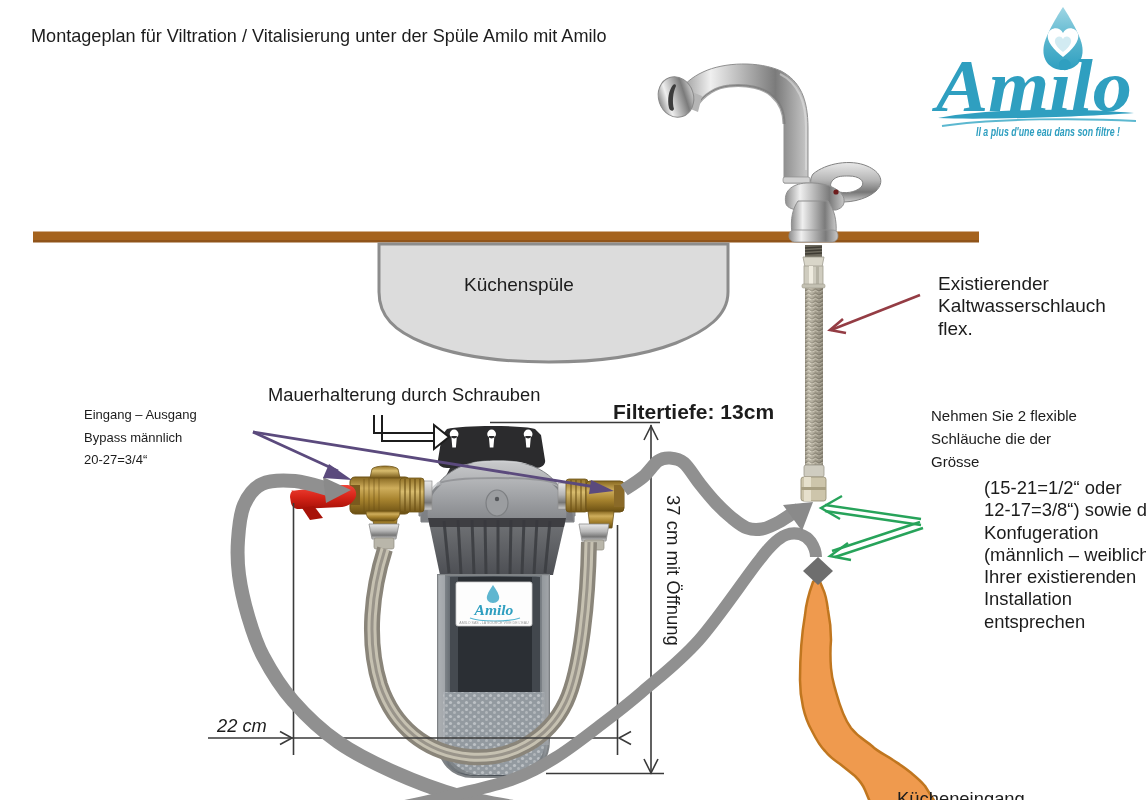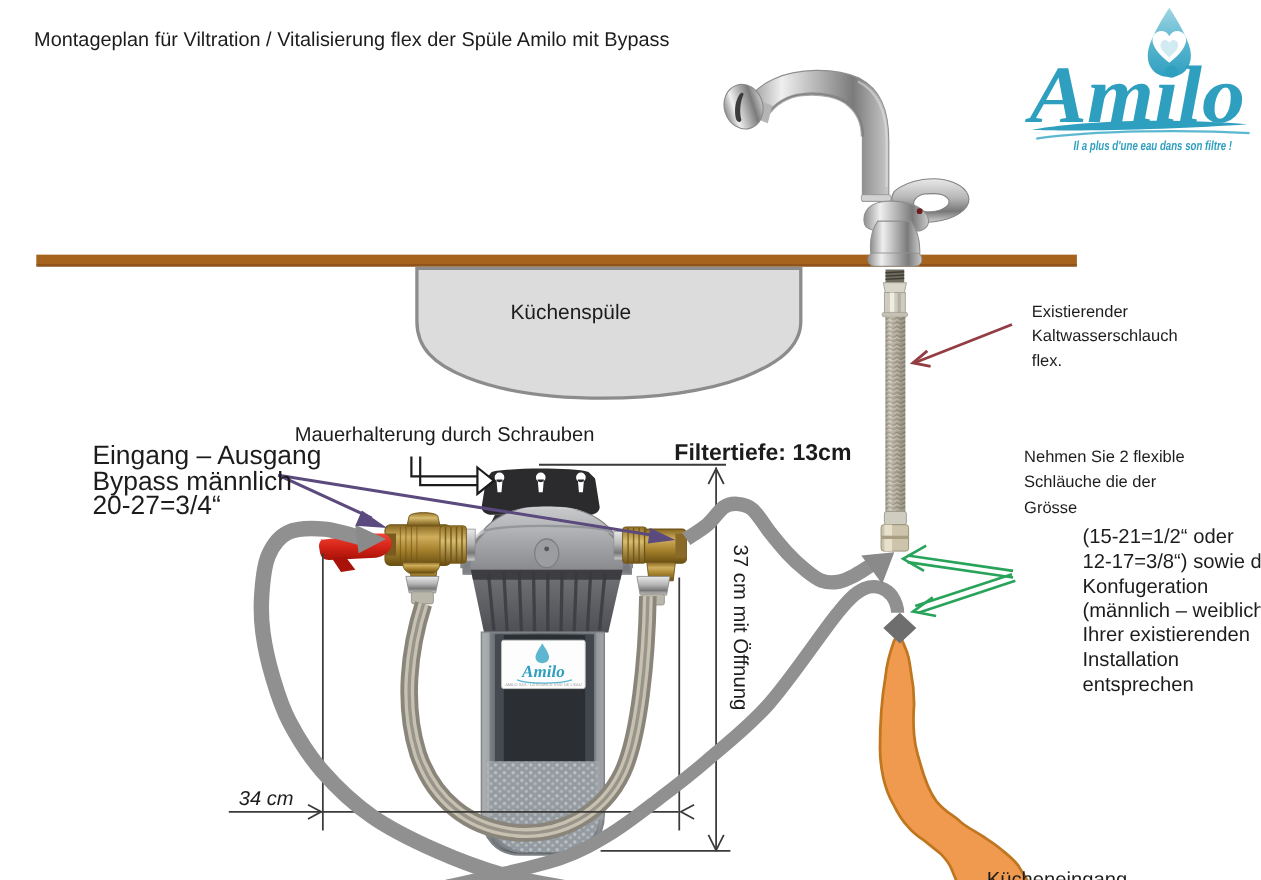--- a/index.html
+++ b/index.html
@@ -274,28 +274,28 @@
   <path d="M848,543 L830,556 L851,560"></path>
 </g>
 
 <g stroke="#1c1c1c" stroke-width="2" fill="none">
   <path d="M374,415 L374,433 L434,433"></path>
   <path d="M382,415 L382,441 L434,441"></path>
   <path d="M434,425 L449,437 L434,449 Z" fill="#fff"></path>
 </g>
 </svg>
 
-<div class="t" style="left:31px;top:26px;font-size:18.1px;">Montageplan für Viltration / Vitalisierung flex der Spüle Amilo mit Bypass</div>
+<div class="t" style="left:31px;top:26px;font-size:18.1px;">Montageplan für Viltration / Vitalisierung unter der Spüle Amilo mit Amilo</div>
 <div class="t" style="left:464px;top:274px;font-size:19px;">Küchenspüle</div>
 <div class="t" style="left:268px;top:384px;font-size:18.3px;">Mauerhalterung durch Schrauben</div>
 <div class="t" style="left:613px;top:400px;font-size:21px;font-weight:bold;">Filtertiefe: 13cm</div>
-<div class="t" style="left:84px;top:404px;font-size:24px;line-height:22.7px;">Eingang – Ausgang<br>Bypass männlich<br>20-27=3/4“</div>
+<div class="t" style="left:84px;top:404px;font-size:13px;line-height:22.7px;">Eingang – Ausgang<br>Bypass männlich<br>20-27=3/4“</div>
 <div class="t" style="left:662px;top:495px;font-size:18.5px;writing-mode:vertical-rl;">37 cm mit Öffnung</div>
-<div class="t" style="left:217px;top:715px;font-size:18.3px;font-style:italic;">34 cm</div>
-<div class="t" style="left:938px;top:273px;font-size:15px;line-height:22.4px;">Existierender<br>Kaltwasserschlauch<br>flex.</div>
+<div class="t" style="left:217px;top:715px;font-size:18.3px;font-style:italic;">22 cm</div>
+<div class="t" style="left:938px;top:273px;font-size:19px;line-height:22.4px;">Existierender<br>Kaltwasserschlauch<br>flex.</div>
 <div class="t" style="left:931px;top:405px;font-size:15px;line-height:22.8px;">Nehmen Sie 2 flexible<br>Schläuche die der<br>Grösse</div>
 <div class="t" style="left:984px;top:477px;font-size:18.4px;line-height:22.3px;">(15-21=1/2“ oder<br>12-17=3/8“) sowie der<br>Konfugeration<br>(männlich – weiblich)<br>Ihrer existierenden<br>Installation<br>entsprechen</div>
 <div class="t" style="left:897px;top:744px;font-size:18.4px;line-height:22.4px;margin-top:44px;">Kücheneingang<br>kaltes Wasser</div>
 
 <svg width="226" height="145" viewBox="0 0 226 145" style="position:absolute;left:920px;top:0px">
   <defs>
     <linearGradient id="dropG2" x1="0" y1="0" x2="0" y2="1">
       <stop offset="0" stop-color="#9fd6e4"></stop>
         <stop offset="0.55" stop-color="#56b4cd"></stop>
         <stop offset="1" stop-color="#2f9fc0"></stop>

